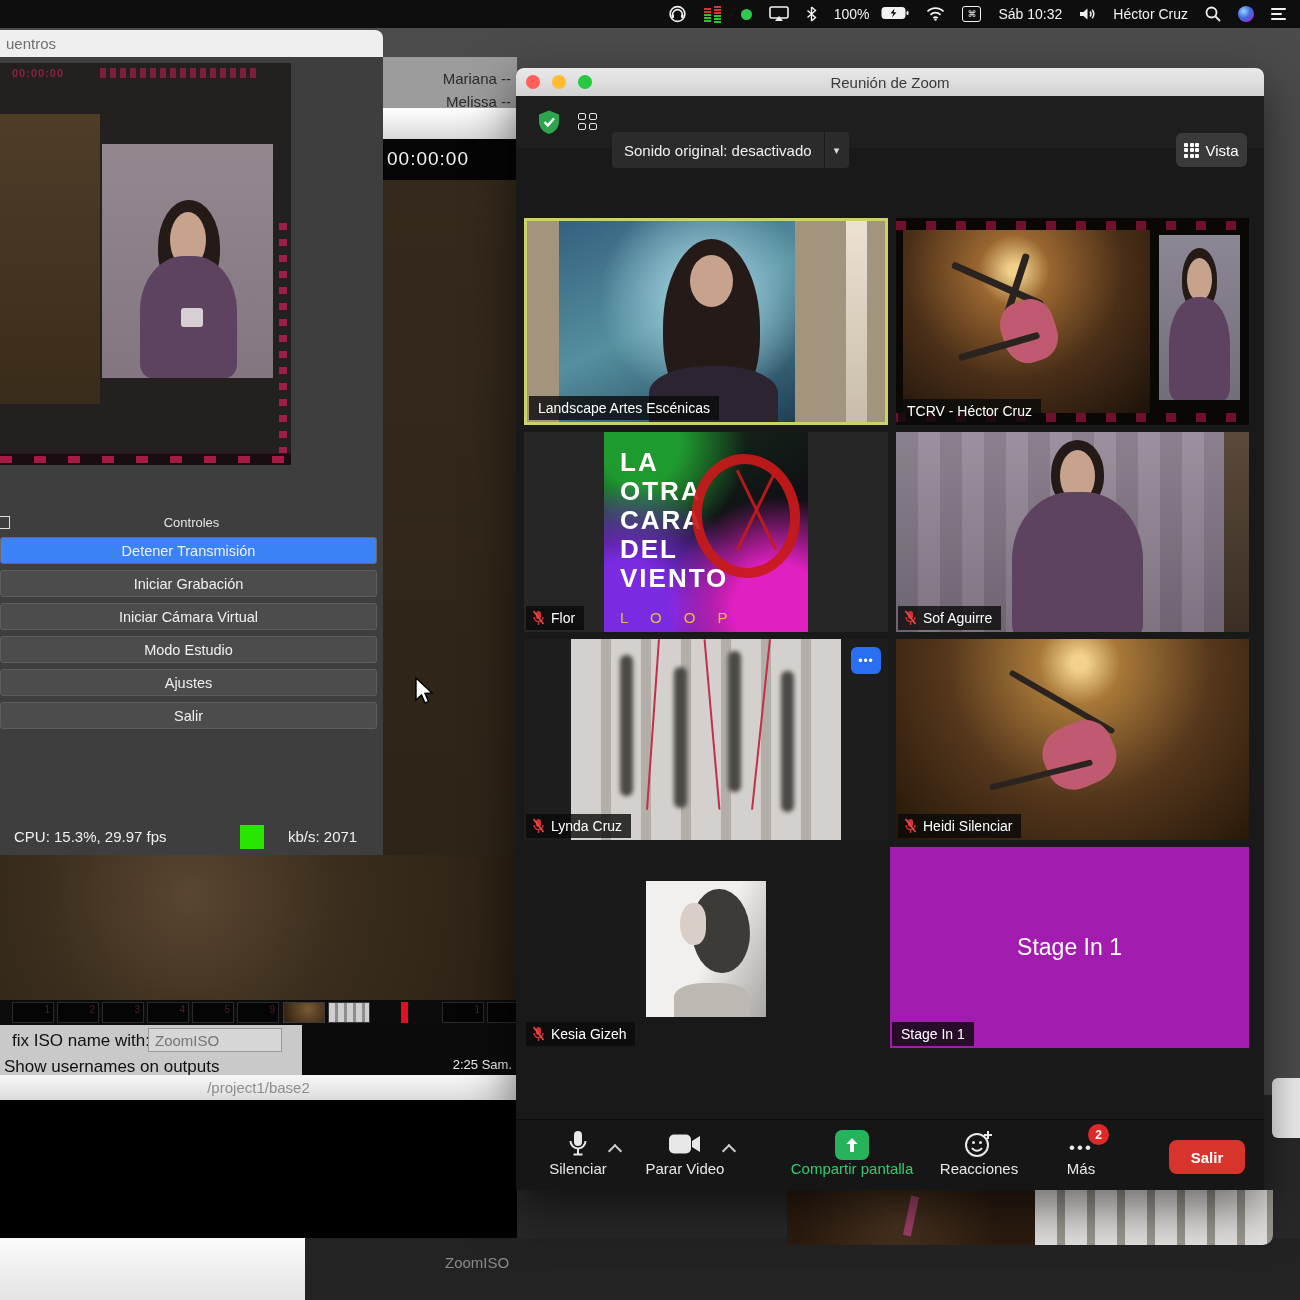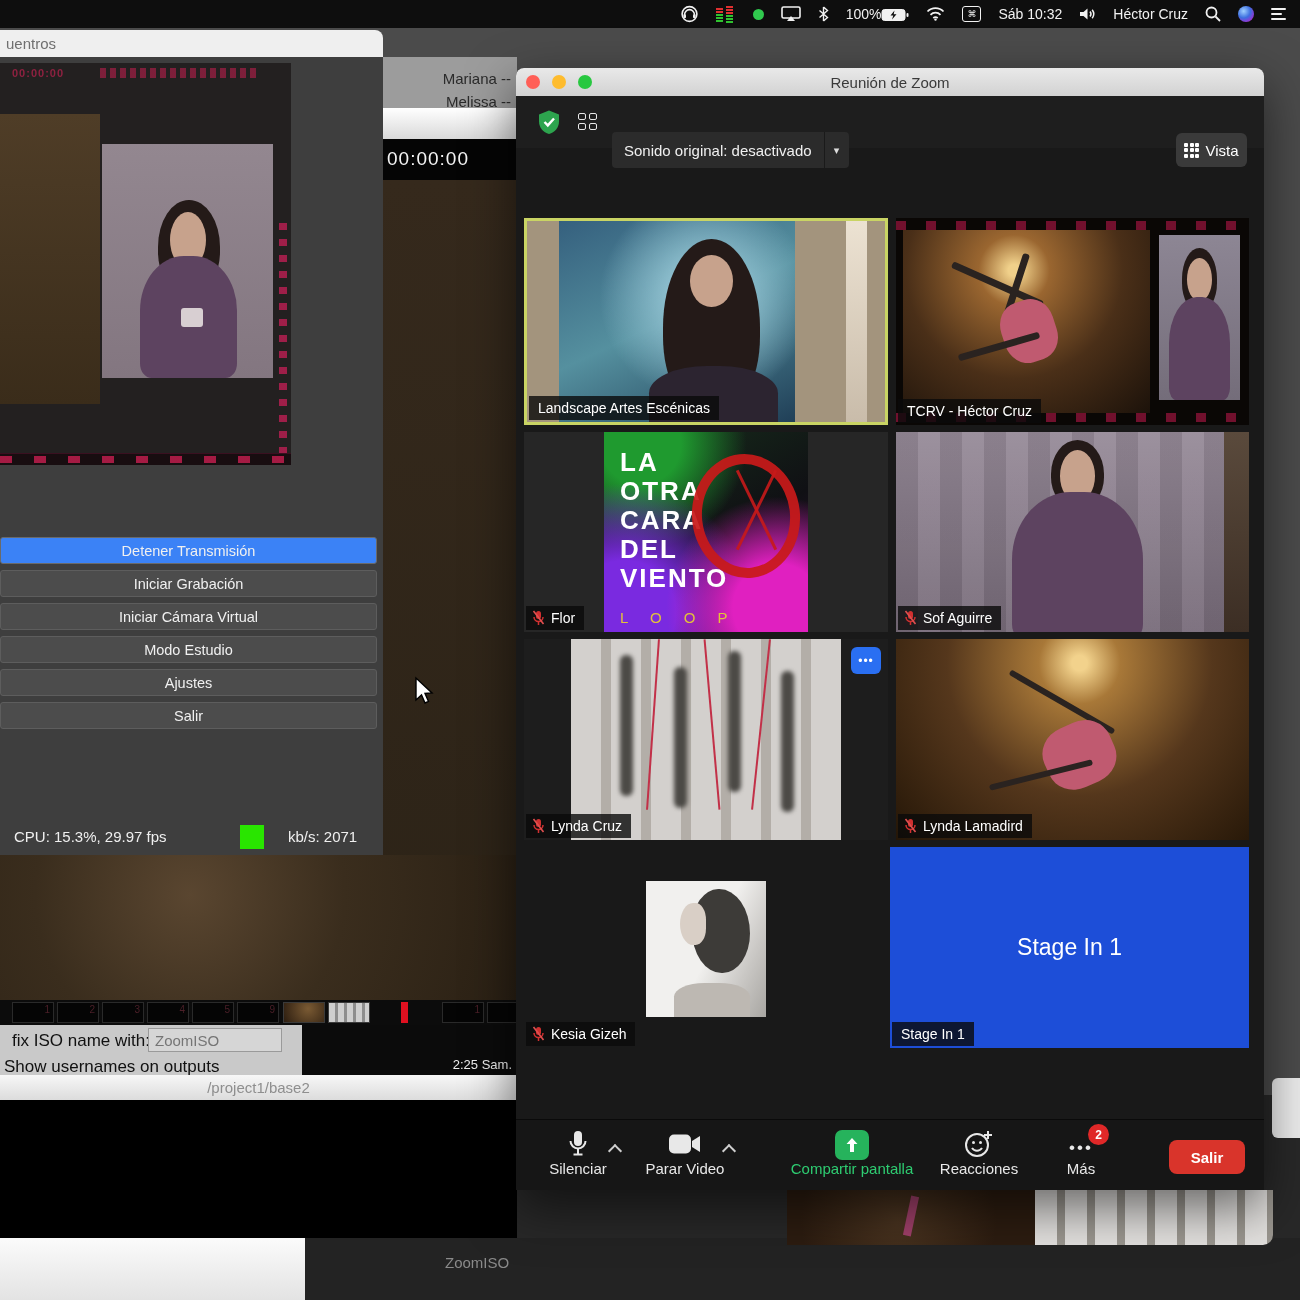--- a/index.html
+++ b/index.html
@@ -4,21 +4,21 @@
 <style>
   html,body{margin:0;padding:0;background:#000;}
   #screen{position:relative;width:1300px;height:1300px;overflow:hidden;
           font-family:"Liberation Sans","DejaVu Sans",sans-serif;
           background:#4b4b4b;}
   .abs{position:absolute;}
   
   #menubar{left:0;top:0;width:1300px;height:28px;background:#0e0e0e;color:#f2f2f2;
            display:flex;align-items:center;justify-content:flex-end;gap:17px;
            padding-right:14px;box-sizing:border-box;font-size:14px;}
-  .mb-ic{display:flex;align-items:flex-end;gap:0;}
+  .mb-ic{display:flex;align-items:flex-start;gap:12px;}
   .meter{width:20px;height:17px;display:flex;gap:3px;align-items:flex-end;}
   .meter .col{width:7px;background:
      linear-gradient(180deg,#e03030 0 38%,#2fc32f 38% 100%);
      -webkit-mask:repeating-linear-gradient(180deg,#000 0 2px,transparent 2px 3px);
      mask:repeating-linear-gradient(180deg,#000 0 2px,transparent 2px 3px);}
   .meter .c1{height:15px;} .meter .c2{height:17px;background:linear-gradient(180deg,#e03030 0 55%,#2fc32f 55% 100%);}
   .recdot{width:11px;height:11px;border-radius:50%;background:#30c94e;}
   .kbico{width:17px;height:14px;border:1.4px solid #f2f2f2;border-radius:3px;
          display:flex;align-items:center;justify-content:center;font-size:9px;line-height:1;}
   .siri{width:16px;height:16px;border-radius:50%;
@@ -198,21 +198,21 @@
   
   #tG{left:8px;top:779px;width:362px;height:201px;background:#191919;}
   #tG .photo{position:absolute;left:122px;top:34px;width:120px;height:136px;
       background:linear-gradient(115deg,#f1f0ee 0 52%,#c9c7c4 78%,#a8a6a2);}
   #tG .khair{position:absolute;left:46px;top:8px;width:58px;height:84px;background:#3d3b38;
       border-radius:46% 54% 48% 52%;}
   #tG .kface{position:absolute;left:34px;top:22px;width:26px;height:42px;background:#d9cfc6;border-radius:50% 40% 40% 50%;}
   #tG .ksho{position:absolute;left:28px;bottom:0;width:76px;height:34px;background:#bdb8b2;border-radius:40% 40% 0 0;}
 
   
-  #tH{left:374px;top:779px;width:359px;height:201px;background:#1d4ed8;}
+  #tH{left:374px;top:779px;width:359px;height:201px;background:#a21caf;}
   #tH .big{position:absolute;left:0;top:0;width:100%;height:100%;display:flex;align-items:center;justify-content:center;
       color:#fff;font-size:23px;}
 
   
   #z-bottom{position:absolute;left:0;bottom:0;width:100%;height:70px;background:#161616;border-top:1px solid #0a0a0a;}
   .zb-item{position:absolute;top:0;height:100%;color:#e8e8e8;font-size:15px;text-align:center;}
   .zb-label{position:absolute;left:50%;transform:translateX(-50%);bottom:13px;white-space:nowrap;}
   .chev{position:absolute;top:24px;width:10px;height:10px;}
   .chev:before{content:"";position:absolute;left:0;top:2px;width:8px;height:8px;border-left:2px solid #cfcfcf;
       border-top:2px solid #cfcfcf;transform:rotate(45deg);}
@@ -324,20 +324,24 @@
       <span class="face abs" style="left:40%;top:29%;width:21%;height:24%"></span>
       <span class="sweater abs" style="left:22%;top:48%;width:57%;height:52%"></span>
       <span class="abs" style="left:46%;top:70%;width:13%;height:8%;background:#d8cfd2;border-radius:3px"></span>
     </span>
     <span class="marks abs"></span>
     <span class="tick-bot abs">
         <i></i>
       </span>
   </div>
 
+  <div id="controls-head" class="abs">
+    <span class="sq"></span>
+    <span>Controles</span>
+  </div>
   <div class="ctl-btn abs active" style="top:537px">Detener Transmisión</div>
   <div class="ctl-btn abs" style="top:570px">Iniciar Grabación</div>
   <div class="ctl-btn abs" style="top:603px">Iniciar Cámara Virtual</div>
   <div class="ctl-btn abs" style="top:669px">Ajustes</div>
   <div class="ctl-btn abs" style="top:636px">Modo Estudio</div>
   <div class="ctl-btn abs" style="top:702px">Salir</div>
 
   <div id="stats" class="abs">
     <span class="cpu">CPU: 15.3%, 29.97 fps</span>
     <span class="g"></span>
@@ -539,21 +543,21 @@
       <span class="lyleg" style="left:30%;top:30%;width:34%;height:6px;transform:rotate(30deg)"></span>
       <span class="lyfig" style="left:42%;top:42%;width:20%;height:32%;transform:rotate(-24deg)"></span>
       <span class="lyleg" style="left:26%;top:66%;width:30%;height:6px;transform:rotate(-14deg)"></span>
       <span class="chip">
         <svg class="mutemic" viewBox="0 0 13 16">
             <rect x="4" y="1" width="5" height="8" rx="2.5" fill="#d03030"></rect>
             <path d="M2 7 a4.5 4.5 0 0 0 9 0" fill="none" stroke="#d03030" stroke-width="1.5"></path>
             <path d="M6.5 12 V15" stroke="#d03030" stroke-width="1.5"></path>
             <path d="M1.5 1 L11.5 14" stroke="#e05050" stroke-width="1.6"></path>
           </svg>
-        <span>Lynda Lamadird</span>
+        <span>Heidi Silenciar</span>
       </span>
     </div>
 
     <div class="tile" id="tG">
       <span class="photo">
         <span class="khair"></span>
           <span class="kface"></span>
           <span class="ksho"></span>
       </span>
       <span class="chip">

